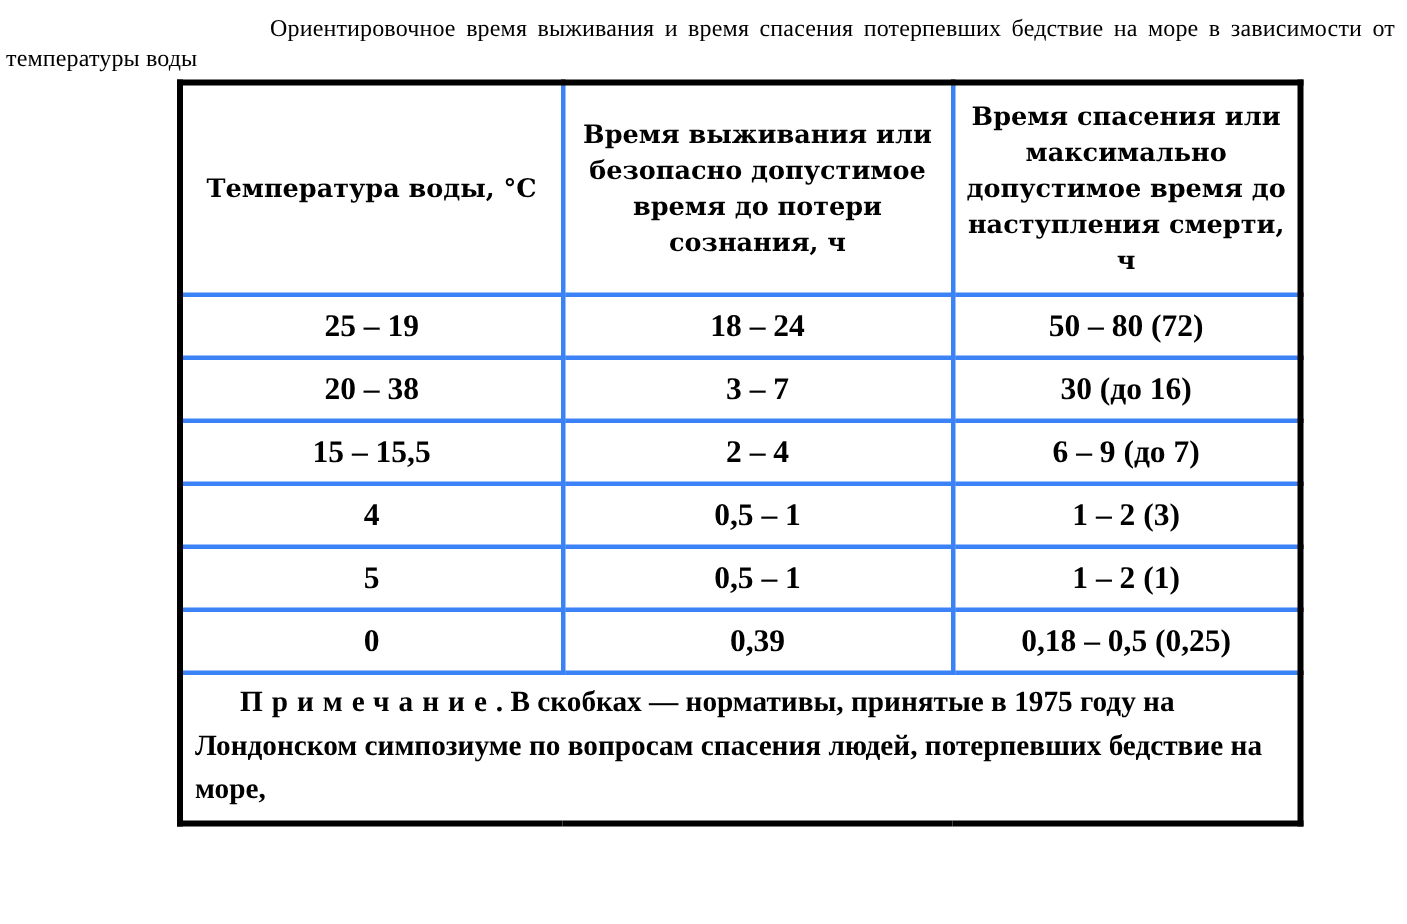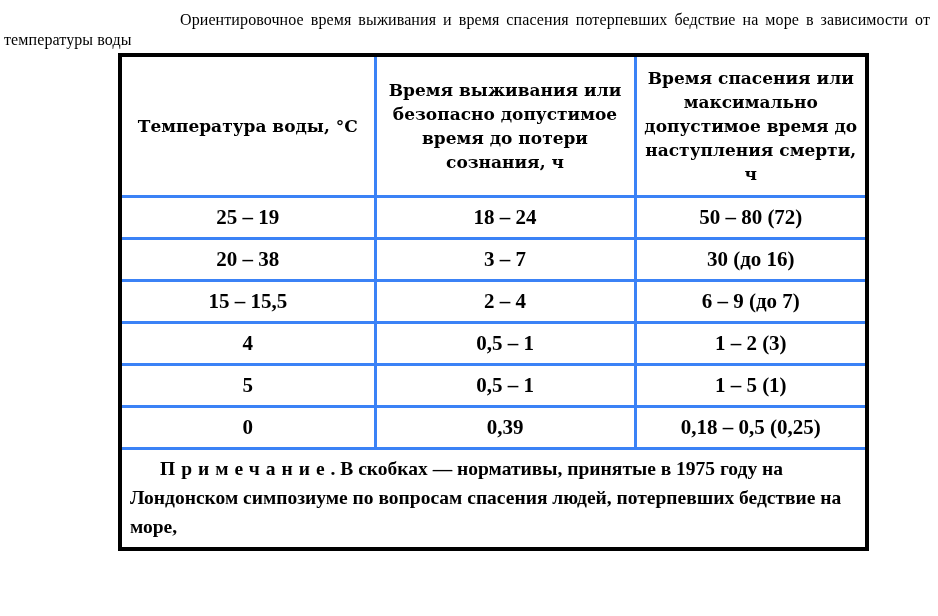--- a/index.html
+++ b/index.html
@@ -105,21 +105,21 @@
       <td>6 – 9 (до 7)</td>
     </tr>
     <tr>
       <td>4</td>
       <td>0,5 – 1</td>
       <td>1 – 2 (3)</td>
     </tr>
     <tr>
       <td>5</td>
       <td>0,5 – 1</td>
-      <td>1 – 5 (1)</td>
+      <td>1 – 2 (1)</td>
     </tr>
     <tr>
       <td>0</td>
       <td>0,39</td>
       <td>0,18 – 0,5 (0,25)</td>
     </tr>
     <tr>
       <td class="note" colspan="3"><span class="spaced">Примечание</span><span>. В скобках — нормативы, принятые в 1975 году на Лондонском симпозиуме по вопросам спасения людей, потерпевших бедствие на море,</span></td>
     </tr>
   </tbody>

